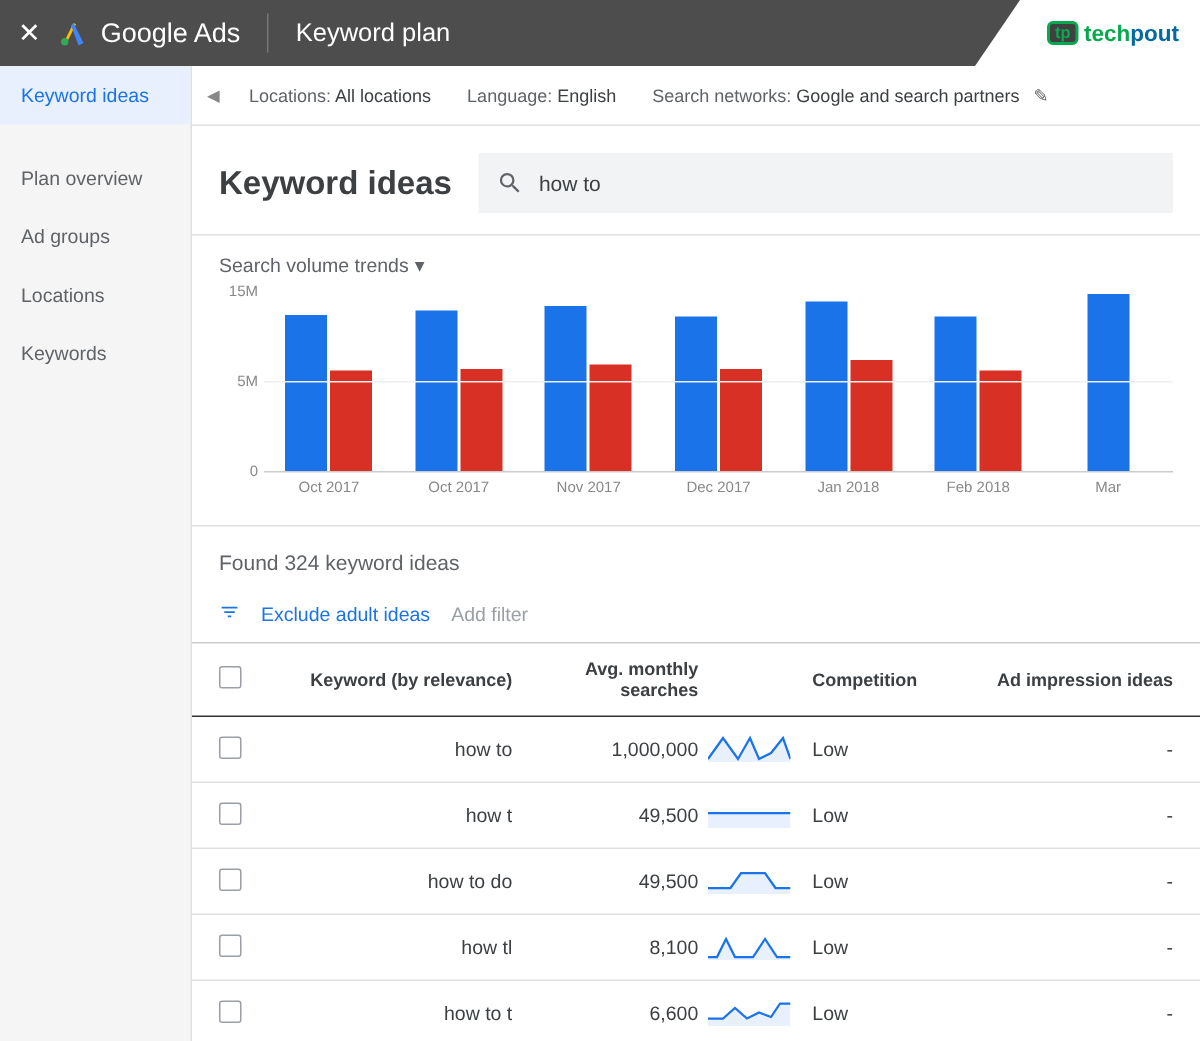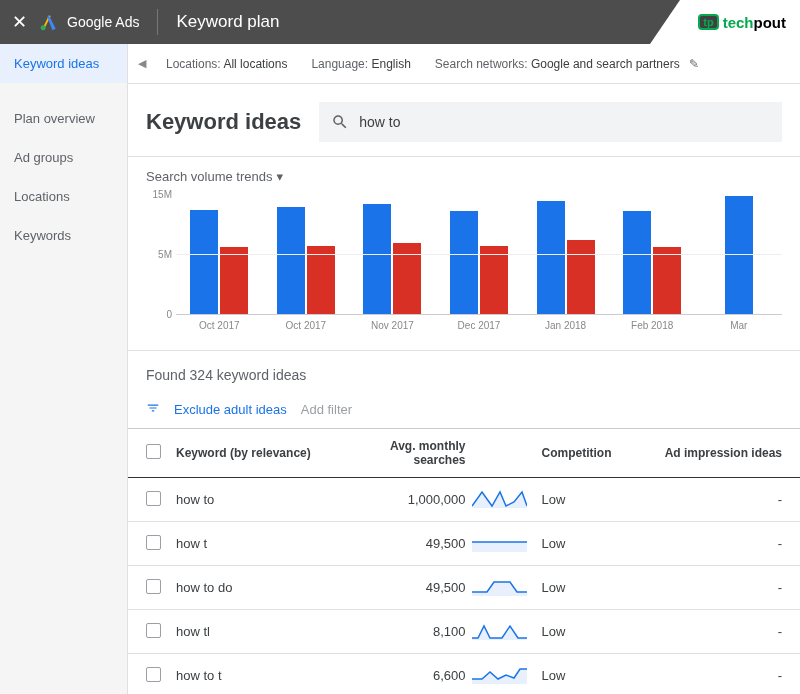--- a/index.html
+++ b/index.html
@@ -1,28 +1,28 @@
 <!DOCTYPE html>
 <html><head>
 <meta charset="utf-8">
 <style>
 * { margin: 0; padding: 0; box-sizing: border-box; }
 body { font-family: Arial, Helvetica, sans-serif; font-size: 13px; color: #3c4043; background: #fff; width: 800px; height: 694px; overflow: hidden; }
 
 
 .header-bar { height: 44px; background: #4d4d4d; display: flex; align-items: center; color: #fff; padding: 0 12px; position: relative; }
 .close-x { font-size: 18px; margin-right: 12px; cursor: pointer; }
-.ads-logo { display: flex; align-items: center; gap: 8px; font-size: 14px; font-weight: 400; }
+.ads-logo { display: flex; align-items: center; gap: 8px; font-size: 18px; font-weight: 400; }
 .ads-logo svg { width: 20px; height: 20px; }
 .header-divider { width: 1px; height: 26px; background: #777; margin: 0 18px; }
 .header-title { font-size: 17px; font-weight: 300; }
 .techpout { position: absolute; right: 0; top: 0; height: 44px; width: 150px; background: #fff; clip-path: polygon(30px 0, 100% 0, 100% 100%, 0 100%); display: flex; align-items: center; justify-content: flex-end; padding-right: 14px; font-weight: bold; font-size: 15px; }
 .techpout .tp-box { background: #404040; border: 2px solid #06a94d; border-radius: 4px; padding: 0 3px; font-size: 11px; color: #06a94d; margin-right: 4px; }
 .techpout .tech { color: #06a94d; }
-.techpout .pout { color: #000000; }
+.techpout .pout { color: #0369a1; }
 
 
 .layout { display: flex; height: calc(694px - 44px); }
 .sidebar { width: 128px; background: #f5f5f5; border-right: 1px solid #e0e0e0; padding-top: 0; }
 .sidebar-item { padding: 12px 14px; font-size: 13px; color: #5f6368; cursor: pointer; }
 .sidebar-item.active { color: #1a73e8; background: #e8f0fe; border-top: 0; }
 .main { flex: 1; overflow: hidden; }
 
 
 .filter-bar { height: 40px; border-bottom: 1px solid #e0e0e0; display: flex; align-items: center; padding: 0 10px; font-size: 12px; color: #5f6368; }
@@ -59,21 +59,21 @@
 
 .chips-row { padding: 10px 18px; display: flex; align-items: center; gap: 14px; font-size: 13px; }
 .funnel-icon { color: #1a73e8; }
 .chip-link { color: #1a73e8; cursor: pointer; }
 .chip-add { color: #9aa0a6; cursor: pointer; }
 
 
 .tbl-head { display: flex; align-items: center; padding: 10px 18px; border-top: 1px solid #ccc; border-bottom: 1px solid #333; font-size: 12px; font-weight: 600; color: #3c4043; }
 .tbl-row { display: flex; align-items: center; padding: 10px 18px; border-bottom: 1px solid #e0e0e0; font-size: 13px; }
 .col-check { width: 30px; }
-.col-kw { flex: 1.1; }
+.col-kw { flex: 1.1; text-align: right; }
 .col-avg { width: 130px; text-align: right; padding-right: 6px; }
 .col-spark { width: 60px; }
 .col-comp { width: 100px; padding-left: 10px; }
 .col-imp { flex: 1; text-align: right; }
 .checkbox { width: 15px; height: 15px; border: 1.5px solid #9aa0a6; display: inline-block; border-radius: 2px; cursor: pointer; }
 .spark { width: 55px; height: 20px; }
 .spark polyline { fill: none; stroke: #1a73e8; stroke-width: 1.5; }
 .spark .area { fill: #e8f0fe; stroke: none; }
 </style>
 </head>

